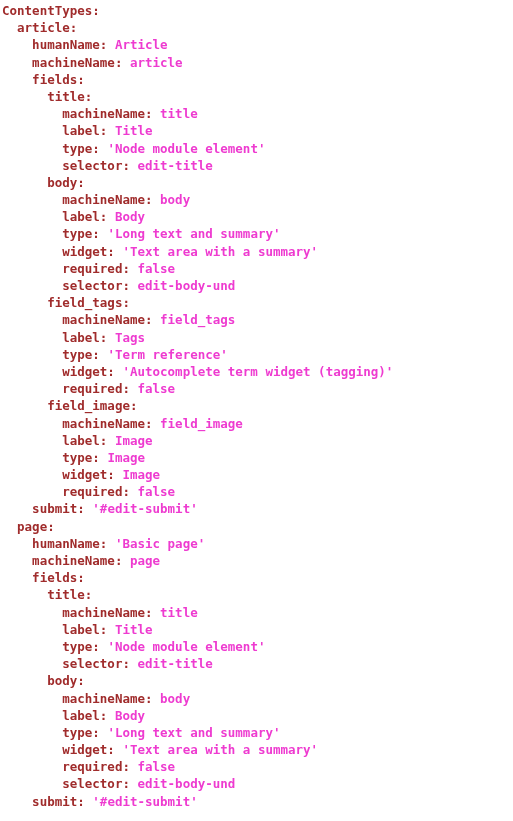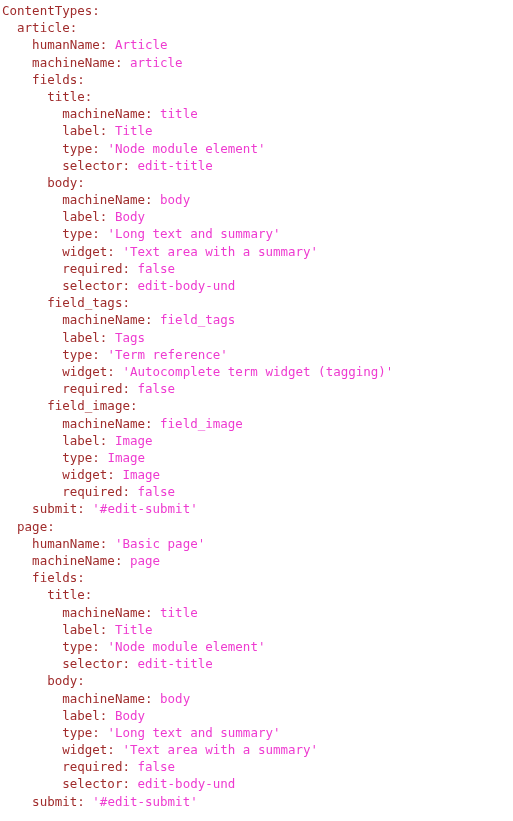--- a/index.html
+++ b/index.html
@@ -21,25 +21,25 @@
     white-space: pre;
     letter-spacing: 0px;
     -webkit-font-smoothing: none;
   }
   .line {
     height: 17.2px;
     white-space: pre;
   }
   .k {
     color: #A02C2C;
-    font-weight: normal;
+    font-weight: bold;
   }
   .v {
     color: #EE3BD0;
-    font-weight: normal;
+    font-weight: bold;
   }
   .ind {
     color: transparent;
     font-weight: normal;
   }
 </style>
 </head>
 <body style="background: rgb(255, 255, 255);">
 
 <div id="yaml-view"><div class="line"><span class="k" style="color: rgb(160, 44, 44);">ContentTypes:</span></div><div class="line"><span class="ind">  </span><span class="k" style="color: rgb(160, 44, 44);">article:</span></div><div class="line"><span class="ind">    </span><span class="k" style="color: rgb(160, 44, 44);">humanName:</span><span class="ind"> </span><span class="v" style="color: rgb(238, 59, 208);">Article</span></div><div class="line"><span class="ind">    </span><span class="k" style="color: rgb(160, 44, 44);">machineName:</span><span class="ind"> </span><span class="v" style="color: rgb(238, 59, 208);">article</span></div><div class="line"><span class="ind">    </span><span class="k" style="color: rgb(160, 44, 44);">fields:</span></div><div class="line"><span class="ind">      </span><span class="k" style="color: rgb(160, 44, 44);">title:</span></div><div class="line"><span class="ind">        </span><span class="k" style="color: rgb(160, 44, 44);">machineName:</span><span class="ind"> </span><span class="v" style="color: rgb(238, 59, 208);">title</span></div><div class="line"><span class="ind">        </span><span class="k" style="color: rgb(160, 44, 44);">label:</span><span class="ind"> </span><span class="v" style="color: rgb(238, 59, 208);">Title</span></div><div class="line"><span class="ind">        </span><span class="k" style="color: rgb(160, 44, 44);">type:</span><span class="ind"> </span><span class="v" style="color: rgb(238, 59, 208);">'Node module element'</span></div><div class="line"><span class="ind">        </span><span class="k" style="color: rgb(160, 44, 44);">selector:</span><span class="ind"> </span><span class="v" style="color: rgb(238, 59, 208);">edit-title</span></div><div class="line"><span class="ind">      </span><span class="k" style="color: rgb(160, 44, 44);">body:</span></div><div class="line"><span class="ind">        </span><span class="k" style="color: rgb(160, 44, 44);">machineName:</span><span class="ind"> </span><span class="v" style="color: rgb(238, 59, 208);">body</span></div><div class="line"><span class="ind">        </span><span class="k" style="color: rgb(160, 44, 44);">label:</span><span class="ind"> </span><span class="v" style="color: rgb(238, 59, 208);">Body</span></div><div class="line"><span class="ind">        </span><span class="k" style="color: rgb(160, 44, 44);">type:</span><span class="ind"> </span><span class="v" style="color: rgb(238, 59, 208);">'Long text and summary'</span></div><div class="line"><span class="ind">        </span><span class="k" style="color: rgb(160, 44, 44);">widget:</span><span class="ind"> </span><span class="v" style="color: rgb(238, 59, 208);">'Text area with a summary'</span></div><div class="line"><span class="ind">        </span><span class="k" style="color: rgb(160, 44, 44);">required:</span><span class="ind"> </span><span class="v" style="color: rgb(238, 59, 208);">false</span></div><div class="line"><span class="ind">        </span><span class="k" style="color: rgb(160, 44, 44);">selector:</span><span class="ind"> </span><span class="v" style="color: rgb(238, 59, 208);">edit-body-und</span></div><div class="line"><span class="ind">      </span><span class="k" style="color: rgb(160, 44, 44);">field_tags:</span></div><div class="line"><span class="ind">        </span><span class="k" style="color: rgb(160, 44, 44);">machineName:</span><span class="ind"> </span><span class="v" style="color: rgb(238, 59, 208);">field_tags</span></div><div class="line"><span class="ind">        </span><span class="k" style="color: rgb(160, 44, 44);">label:</span><span class="ind"> </span><span class="v" style="color: rgb(238, 59, 208);">Tags</span></div><div class="line"><span class="ind">        </span><span class="k" style="color: rgb(160, 44, 44);">type:</span><span class="ind"> </span><span class="v" style="color: rgb(238, 59, 208);">'Term reference'</span></div><div class="line"><span class="ind">        </span><span class="k" style="color: rgb(160, 44, 44);">widget:</span><span class="ind"> </span><span class="v" style="color: rgb(238, 59, 208);">'Autocomplete term widget (tagging)'</span></div><div class="line"><span class="ind">        </span><span class="k" style="color: rgb(160, 44, 44);">required:</span><span class="ind"> </span><span class="v" style="color: rgb(238, 59, 208);">false</span></div><div class="line"><span class="ind">      </span><span class="k" style="color: rgb(160, 44, 44);">field_image:</span></div><div class="line"><span class="ind">        </span><span class="k" style="color: rgb(160, 44, 44);">machineName:</span><span class="ind"> </span><span class="v" style="color: rgb(238, 59, 208);">field_image</span></div><div class="line"><span class="ind">        </span><span class="k" style="color: rgb(160, 44, 44);">label:</span><span class="ind"> </span><span class="v" style="color: rgb(238, 59, 208);">Image</span></div><div class="line"><span class="ind">        </span><span class="k" style="color: rgb(160, 44, 44);">type:</span><span class="ind"> </span><span class="v" style="color: rgb(238, 59, 208);">Image</span></div><div class="line"><span class="ind">        </span><span class="k" style="color: rgb(160, 44, 44);">widget:</span><span class="ind"> </span><span class="v" style="color: rgb(238, 59, 208);">Image</span></div><div class="line"><span class="ind">        </span><span class="k" style="color: rgb(160, 44, 44);">required:</span><span class="ind"> </span><span class="v" style="color: rgb(238, 59, 208);">false</span></div><div class="line"><span class="ind">    </span><span class="k" style="color: rgb(160, 44, 44);">submit:</span><span class="ind"> </span><span class="v" style="color: rgb(238, 59, 208);">'#edit-submit'</span></div><div class="line"><span class="ind">  </span><span class="k" style="color: rgb(160, 44, 44);">page:</span></div><div class="line"><span class="ind">    </span><span class="k" style="color: rgb(160, 44, 44);">humanName:</span><span class="ind"> </span><span class="v" style="color: rgb(238, 59, 208);">'Basic page'</span></div><div class="line"><span class="ind">    </span><span class="k" style="color: rgb(160, 44, 44);">machineName:</span><span class="ind"> </span><span class="v" style="color: rgb(238, 59, 208);">page</span></div><div class="line"><span class="ind">    </span><span class="k" style="color: rgb(160, 44, 44);">fields:</span></div><div class="line"><span class="ind">      </span><span class="k" style="color: rgb(160, 44, 44);">title:</span></div><div class="line"><span class="ind">        </span><span class="k" style="color: rgb(160, 44, 44);">machineName:</span><span class="ind"> </span><span class="v" style="color: rgb(238, 59, 208);">title</span></div><div class="line"><span class="ind">        </span><span class="k" style="color: rgb(160, 44, 44);">label:</span><span class="ind"> </span><span class="v" style="color: rgb(238, 59, 208);">Title</span></div><div class="line"><span class="ind">        </span><span class="k" style="color: rgb(160, 44, 44);">type:</span><span class="ind"> </span><span class="v" style="color: rgb(238, 59, 208);">'Node module element'</span></div><div class="line"><span class="ind">        </span><span class="k" style="color: rgb(160, 44, 44);">selector:</span><span class="ind"> </span><span class="v" style="color: rgb(238, 59, 208);">edit-title</span></div><div class="line"><span class="ind">      </span><span class="k" style="color: rgb(160, 44, 44);">body:</span></div><div class="line"><span class="ind">        </span><span class="k" style="color: rgb(160, 44, 44);">machineName:</span><span class="ind"> </span><span class="v" style="color: rgb(238, 59, 208);">body</span></div><div class="line"><span class="ind">        </span><span class="k" style="color: rgb(160, 44, 44);">label:</span><span class="ind"> </span><span class="v" style="color: rgb(238, 59, 208);">Body</span></div><div class="line"><span class="ind">        </span><span class="k" style="color: rgb(160, 44, 44);">type:</span><span class="ind"> </span><span class="v" style="color: rgb(238, 59, 208);">'Long text and summary'</span></div><div class="line"><span class="ind">        </span><span class="k" style="color: rgb(160, 44, 44);">widget:</span><span class="ind"> </span><span class="v" style="color: rgb(238, 59, 208);">'Text area with a summary'</span></div><div class="line"><span class="ind">        </span><span class="k" style="color: rgb(160, 44, 44);">required:</span><span class="ind"> </span><span class="v" style="color: rgb(238, 59, 208);">false</span></div><div class="line"><span class="ind">        </span><span class="k" style="color: rgb(160, 44, 44);">selector:</span><span class="ind"> </span><span class="v" style="color: rgb(238, 59, 208);">edit-body-und</span></div><div class="line"><span class="ind">    </span><span class="k" style="color: rgb(160, 44, 44);">submit:</span><span class="ind"> </span><span class="v" style="color: rgb(238, 59, 208);">'#edit-submit'</span></div></div>

